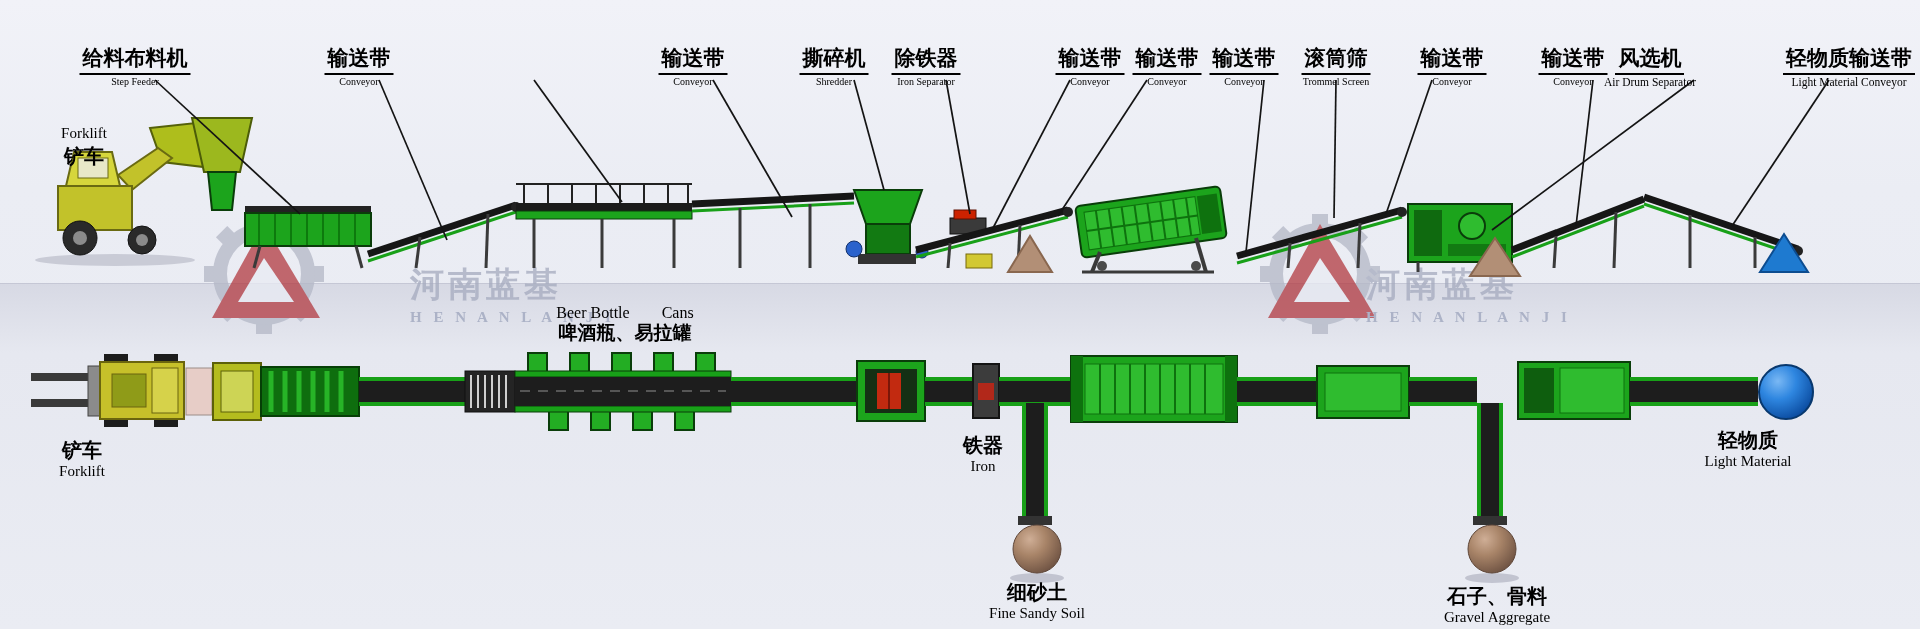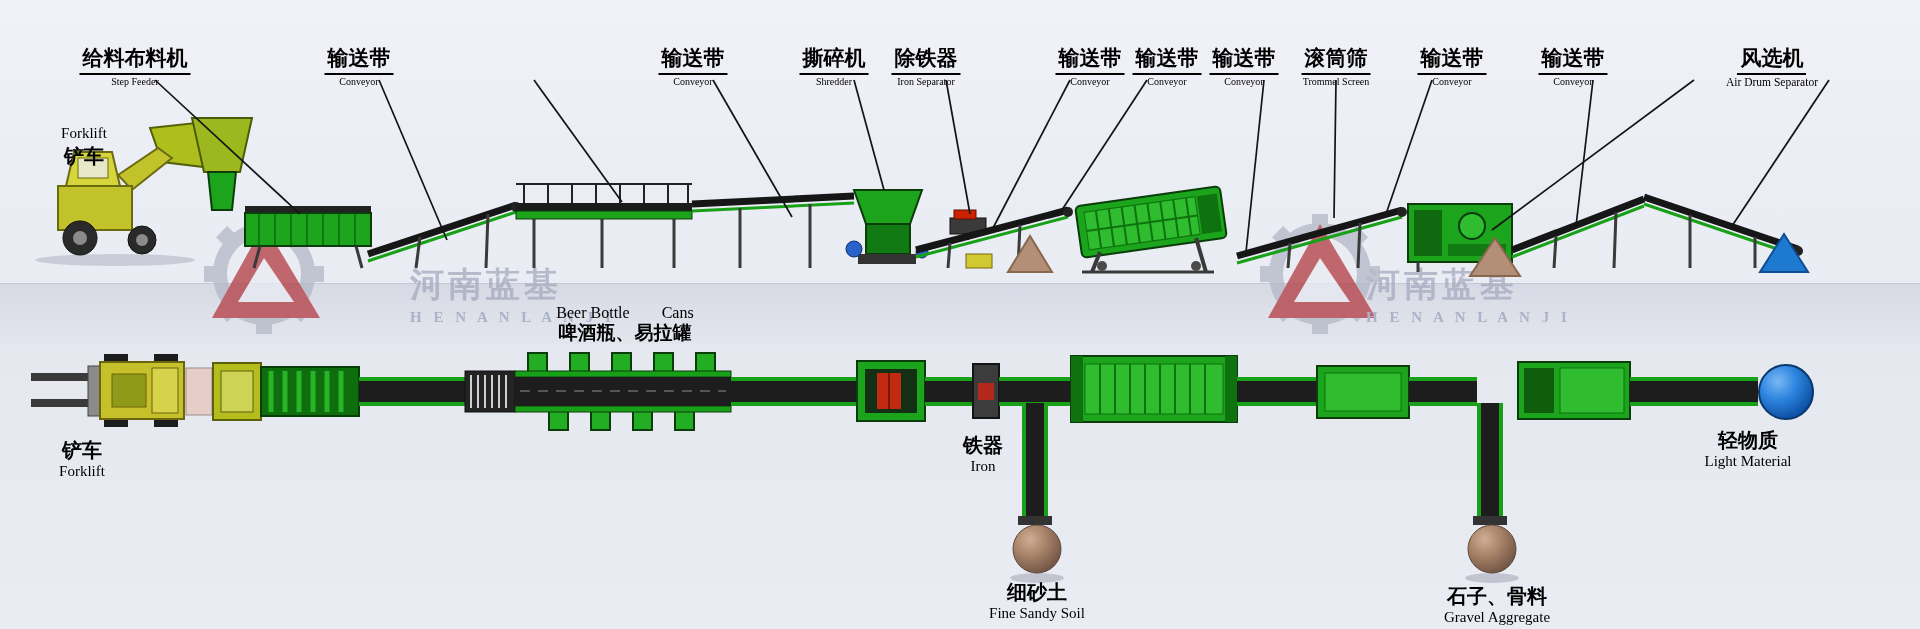--- a/index.html
+++ b/index.html
@@ -486,23 +486,27 @@
     <div class="en">Trommel Screen</div>
   </div>
   <div class="tlabel" style="left:1452px">
     <div class="zh">输送带</div>
     <div class="en">Conveyor</div>
   </div>
   <div class="tlabel" style="left:1573px">
     <div class="zh">输送带</div>
     <div class="en">Conveyor</div>
   </div>
-  <div class="tlabel" style="left:1772px">
+  <div class="tlabel" style="left:1650px">
     <div class="zh">风选机</div>
     <div class="en sm">Air Drum Separator</div>
+  </div>
+  <div class="tlabel" style="left:1849px">
+    <div class="zh">轻物质输送带</div>
+    <div class="en sm">Light Material Conveyor</div>
   </div>
 
   <div class="blabel" style="left:84px;top:124px">
     <div class="en">Forklift</div>
     <div class="zh">铲车</div>
   </div>
 
   <div class="blabel" style="left:82px;top:438px">
     <div class="zh">铲车</div>
     <div class="en">Forklift</div>

